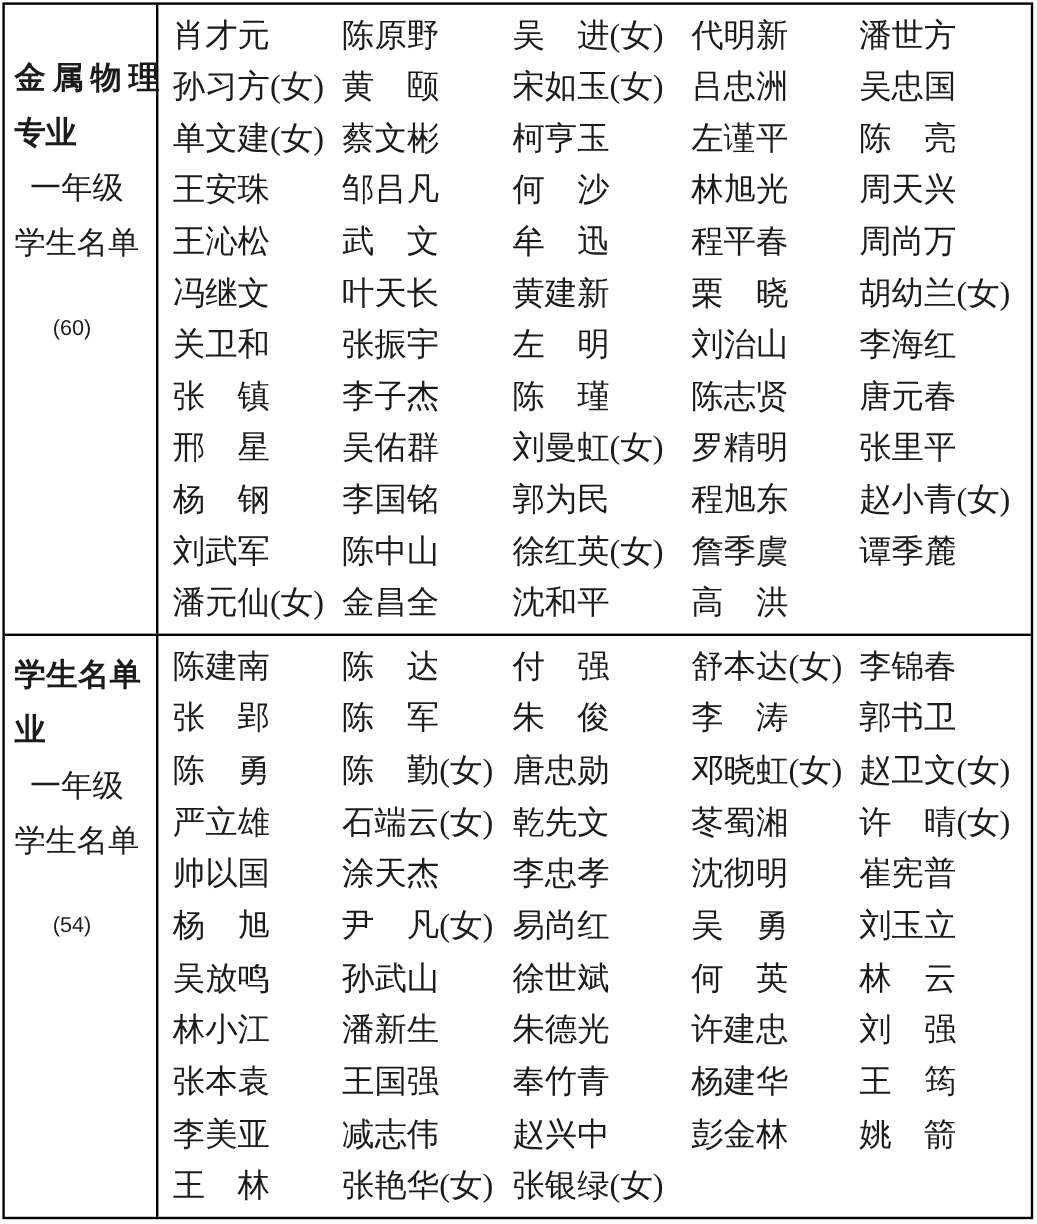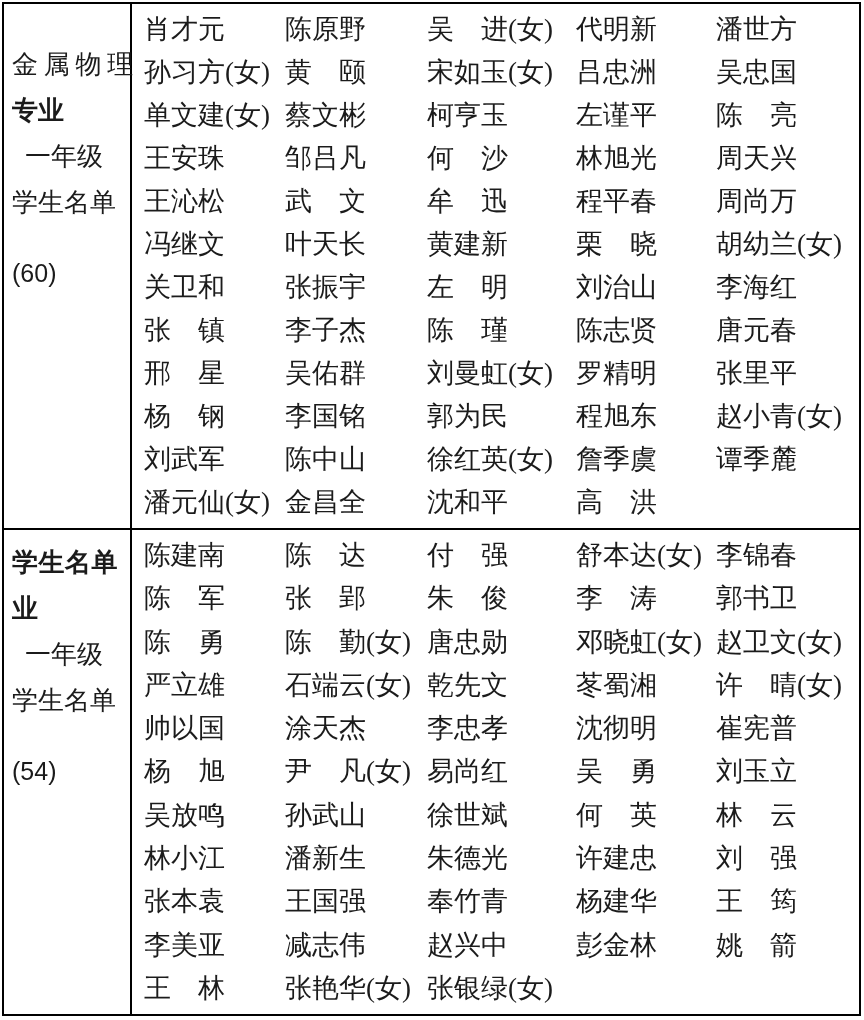--- a/index.html
+++ b/index.html
@@ -30,28 +30,28 @@
     width: 128px;
     flex: 0 0 128px;
     border-right: 2px solid #000;
     padding: 38px 4px 0 8px;
     font-size: 26px;
     line-height: 46px;
   }
   .section-1 .label-cell { padding-top: 10px; }
   .label-line { white-space: nowrap; }
   .major-line { font-weight: bold; }
-  .section-0 .major-line-1 { font-weight: normal; letter-spacing: 0.22em; }
+  .section-0 .major-line-1 { font-weight: bold; letter-spacing: 0.22em; }
   .section-1 .major-line-1 { letter-spacing: 0.02em; }
   .grade-line { padding-left: 13px; }
   .count-line {
     margin-top: 24px;
-    text-align: left;
+    text-align: center;
     font-family: "Liberation Sans", "DejaVu Sans", sans-serif;
-    font-size: 25px;
+    font-size: 18px;
     padding-right: 18px;
   }
   .names-grid {
     flex: 1;
     display: grid;
     grid-template-columns: 141px 142px 149px 140px 1fr;
     padding: 4px 0 4px 12px;
     align-items: center;
   }
   .name-cell {
@@ -144,22 +144,22 @@
       <div class="label-line grade-line">一年级</div>
       <div class="label-line">学生名单</div>
       <div class="label-line count-line">(54)</div>
     </div>
     <div class="names-grid">
         <div class="name-cell">陈建南</div>
         <div class="name-cell">陈　达</div>
         <div class="name-cell">付　强</div>
         <div class="name-cell">舒本达(女)</div>
         <div class="name-cell">李锦春</div>
+        <div class="name-cell">张　郢</div>
         <div class="name-cell">陈　军</div>
-        <div class="name-cell">张　郢</div>
         <div class="name-cell">朱　俊</div>
         <div class="name-cell">李　涛</div>
         <div class="name-cell">郭书卫</div>
         <div class="name-cell">陈　勇</div>
         <div class="name-cell">陈　勤(女)</div>
         <div class="name-cell">唐忠勋</div>
         <div class="name-cell">邓晓虹(女)</div>
         <div class="name-cell">赵卫文(女)</div>
         <div class="name-cell">严立雄</div>
         <div class="name-cell">石端云(女)</div>

